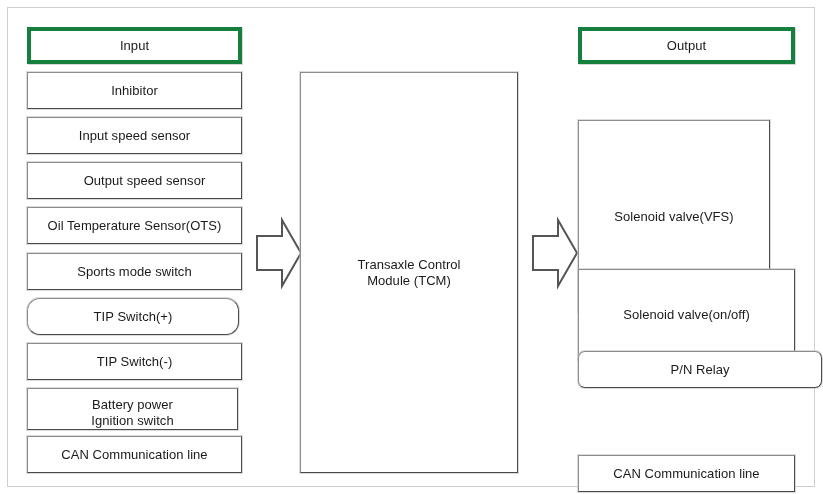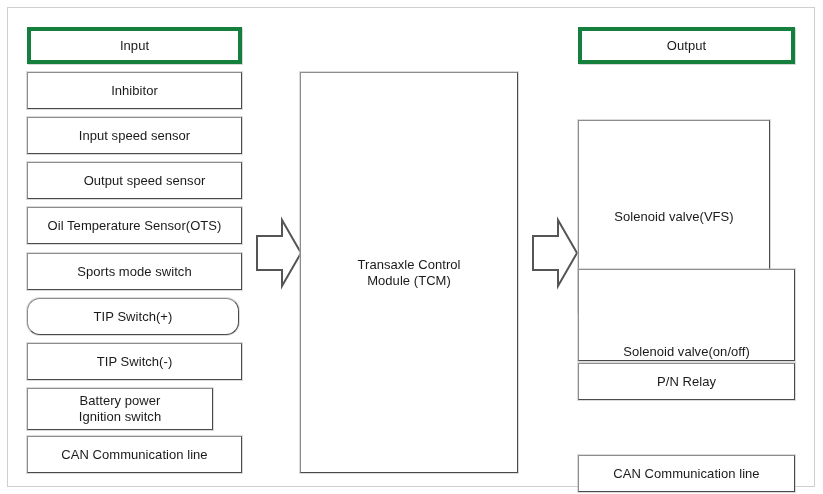--- a/index.html
+++ b/index.html
@@ -121,21 +121,21 @@
     </div>
 
     <div class="box item" style="left:0px; top:271px; width:212px; height:37px;border-radius:13px;">
       <span class="lbl">TIP Switch(+)</span>
     </div>
 
     <div class="box item" style="left:0px; top:316px; width:215px; height:37px;">
       <span class="lbl">TIP Switch(-)</span>
     </div>
 
-    <div class="box item" style="left:0px; top:361px; width:186px; height:42px;">
+    <div class="box item" style="left:0px; top:361px; width:211px; height:42px;align-items:flex-end;">
       <span class="lbl">Battery power
 Ignition switch</span>
     </div>
 
     <div class="box item" style="left:0px; top:409px; width:215px; height:37px;">
       <span class="lbl">CAN Communication line</span>
     </div>
   </div>
 
   <div class="arrow" style="left:256px; top:219px;">
@@ -162,25 +162,25 @@
   <div class="column" style="left:578px; top:27px; width:217px; height:443px;">
 
     <div class="box header" style="left:0px; top:0px; width:217px; height:37px;">
       <span class="lbl">Output</span>
     </div>
 
     <div class="box item" style="left:0px; top:45px; width:192px; height:193px;margin-top:48px;">
       <span class="lbl">Solenoid valve(VFS)</span>
     </div>
 
-    <div class="box item" style="left:0px; top:242px; width:217px; height:92px;align-items:flex-end;">
+    <div class="box item" style="left:0px; top:242px; width:217px; height:92px;">
       <span class="lbl">Solenoid valve(on/off)</span>
     </div>
 
-    <div class="box item" style="left:0px; top:336px; width:217px; height:37px;">
+    <div class="box item" style="left:0px; top:324px; width:244px; height:37px;border-radius:7px;">
       <span class="lbl">P/N Relay</span>
     </div>
 
 
     <div class="box item" style="left:0px; top:428px; width:217px; height:37px;">
       <span class="lbl">CAN Communication line</span>
     </div>
   </div>
 
 </div>

